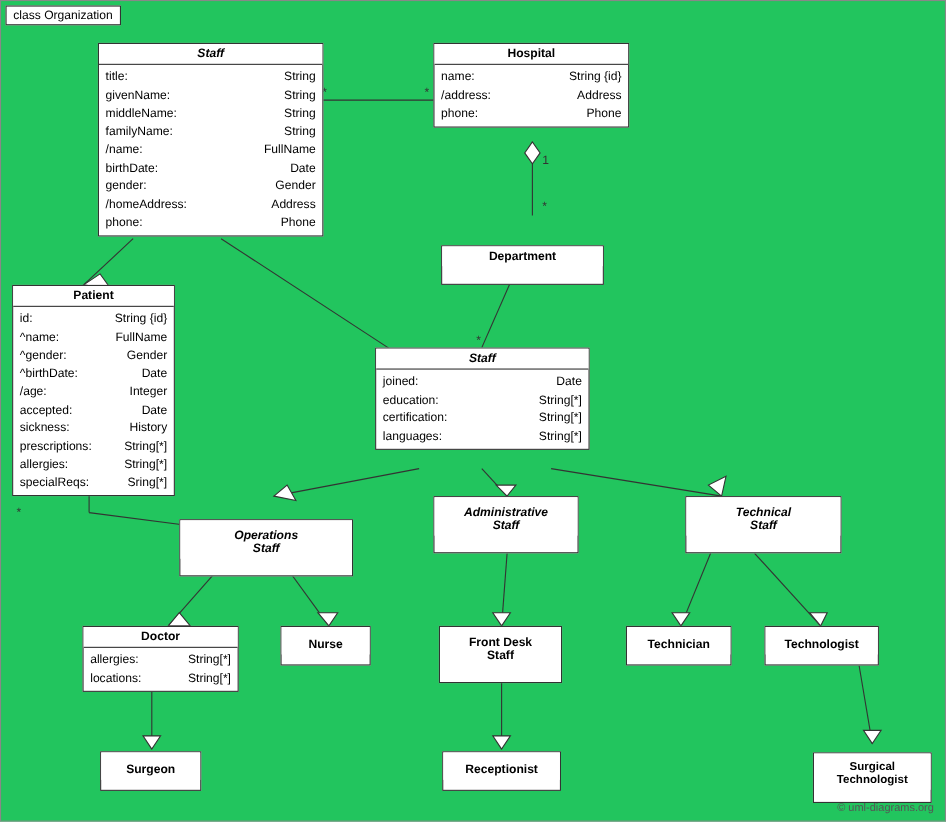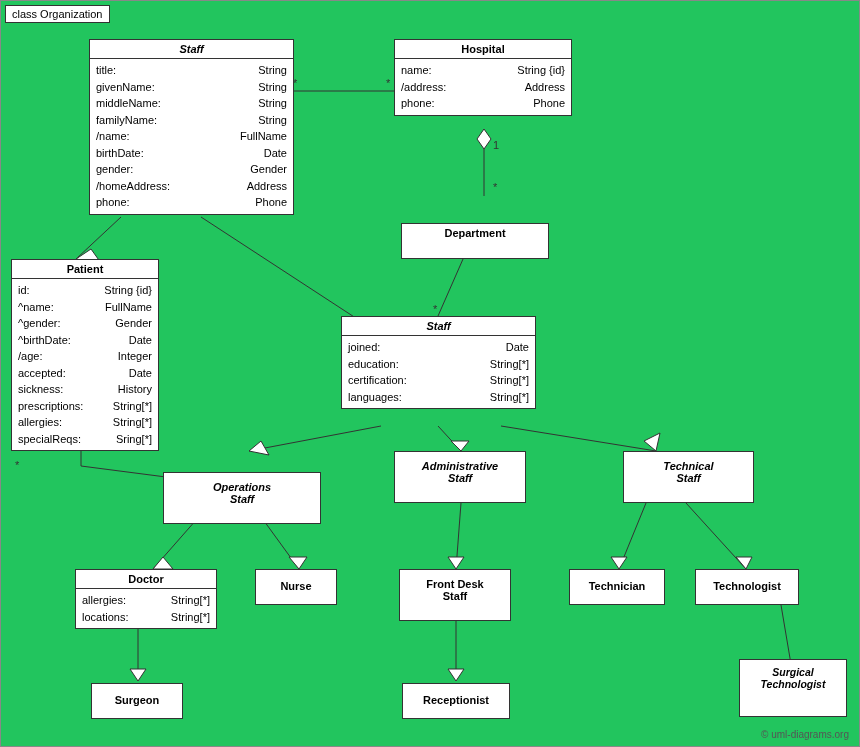--- a/index.html
+++ b/index.html
@@ -270,21 +270,21 @@
   </div>
 
   <div class="uml-box" style="left:162px; top:471px; width:158px; height:52px;">
     <div class="uml-header italic" style="border-bottom:none; padding-top:8px;">Operations<br>Staff</div>
   </div>
 
   <div class="uml-box" style="left:393px; top:450px; width:132px; height:52px;">
     <div class="uml-header italic" style="border-bottom:none; padding-top:8px;">Administrative<br>Staff</div>
   </div>
 
-  <div class="uml-box" style="left:622px; top:450px; width:131px; height:52px;">
+  <div class="uml-box" style="left:622px; top:450px; width:142px; height:52px;">
     <div class="uml-header italic" style="border-bottom:none; padding-top:8px;">Technical<br>Staff</div>
   </div>
 
   <div class="uml-box" style="left:74px; top:568px; width:142px;">
     <div class="uml-header">Doctor</div>
     <div class="uml-body">
       <div class="uml-row">
           <span class="lbl">allergies:</span>
           <span class="typ">String[*]</span>
         </div>
@@ -312,18 +312,18 @@
   </div>
 
   <div class="uml-box" style="left:90px; top:682px; width:92px; height:36px;">
     <div class="uml-header" style="border-bottom:none; padding-top:10px;">Surgeon</div>
   </div>
 
   <div class="uml-box" style="left:401px; top:682px; width:108px; height:36px;">
     <div class="uml-header" style="border-bottom:none; padding-top:10px;">Receptionist</div>
   </div>
 
-  <div class="uml-box" style="left:738px; top:658px; width:108px; height:58px;font-style:italic;">
+  <div class="uml-box" style="left:738px; top:683px; width:108px; height:46px;">
     <div class="uml-header" style="border-bottom:none; padding-top:6px; font-size:10.5px;">Surgical<br>Technologist</div>
   </div>
 
   <div class="copyright">© uml-diagrams.org</div>
 </div>
 
 </body></html>

